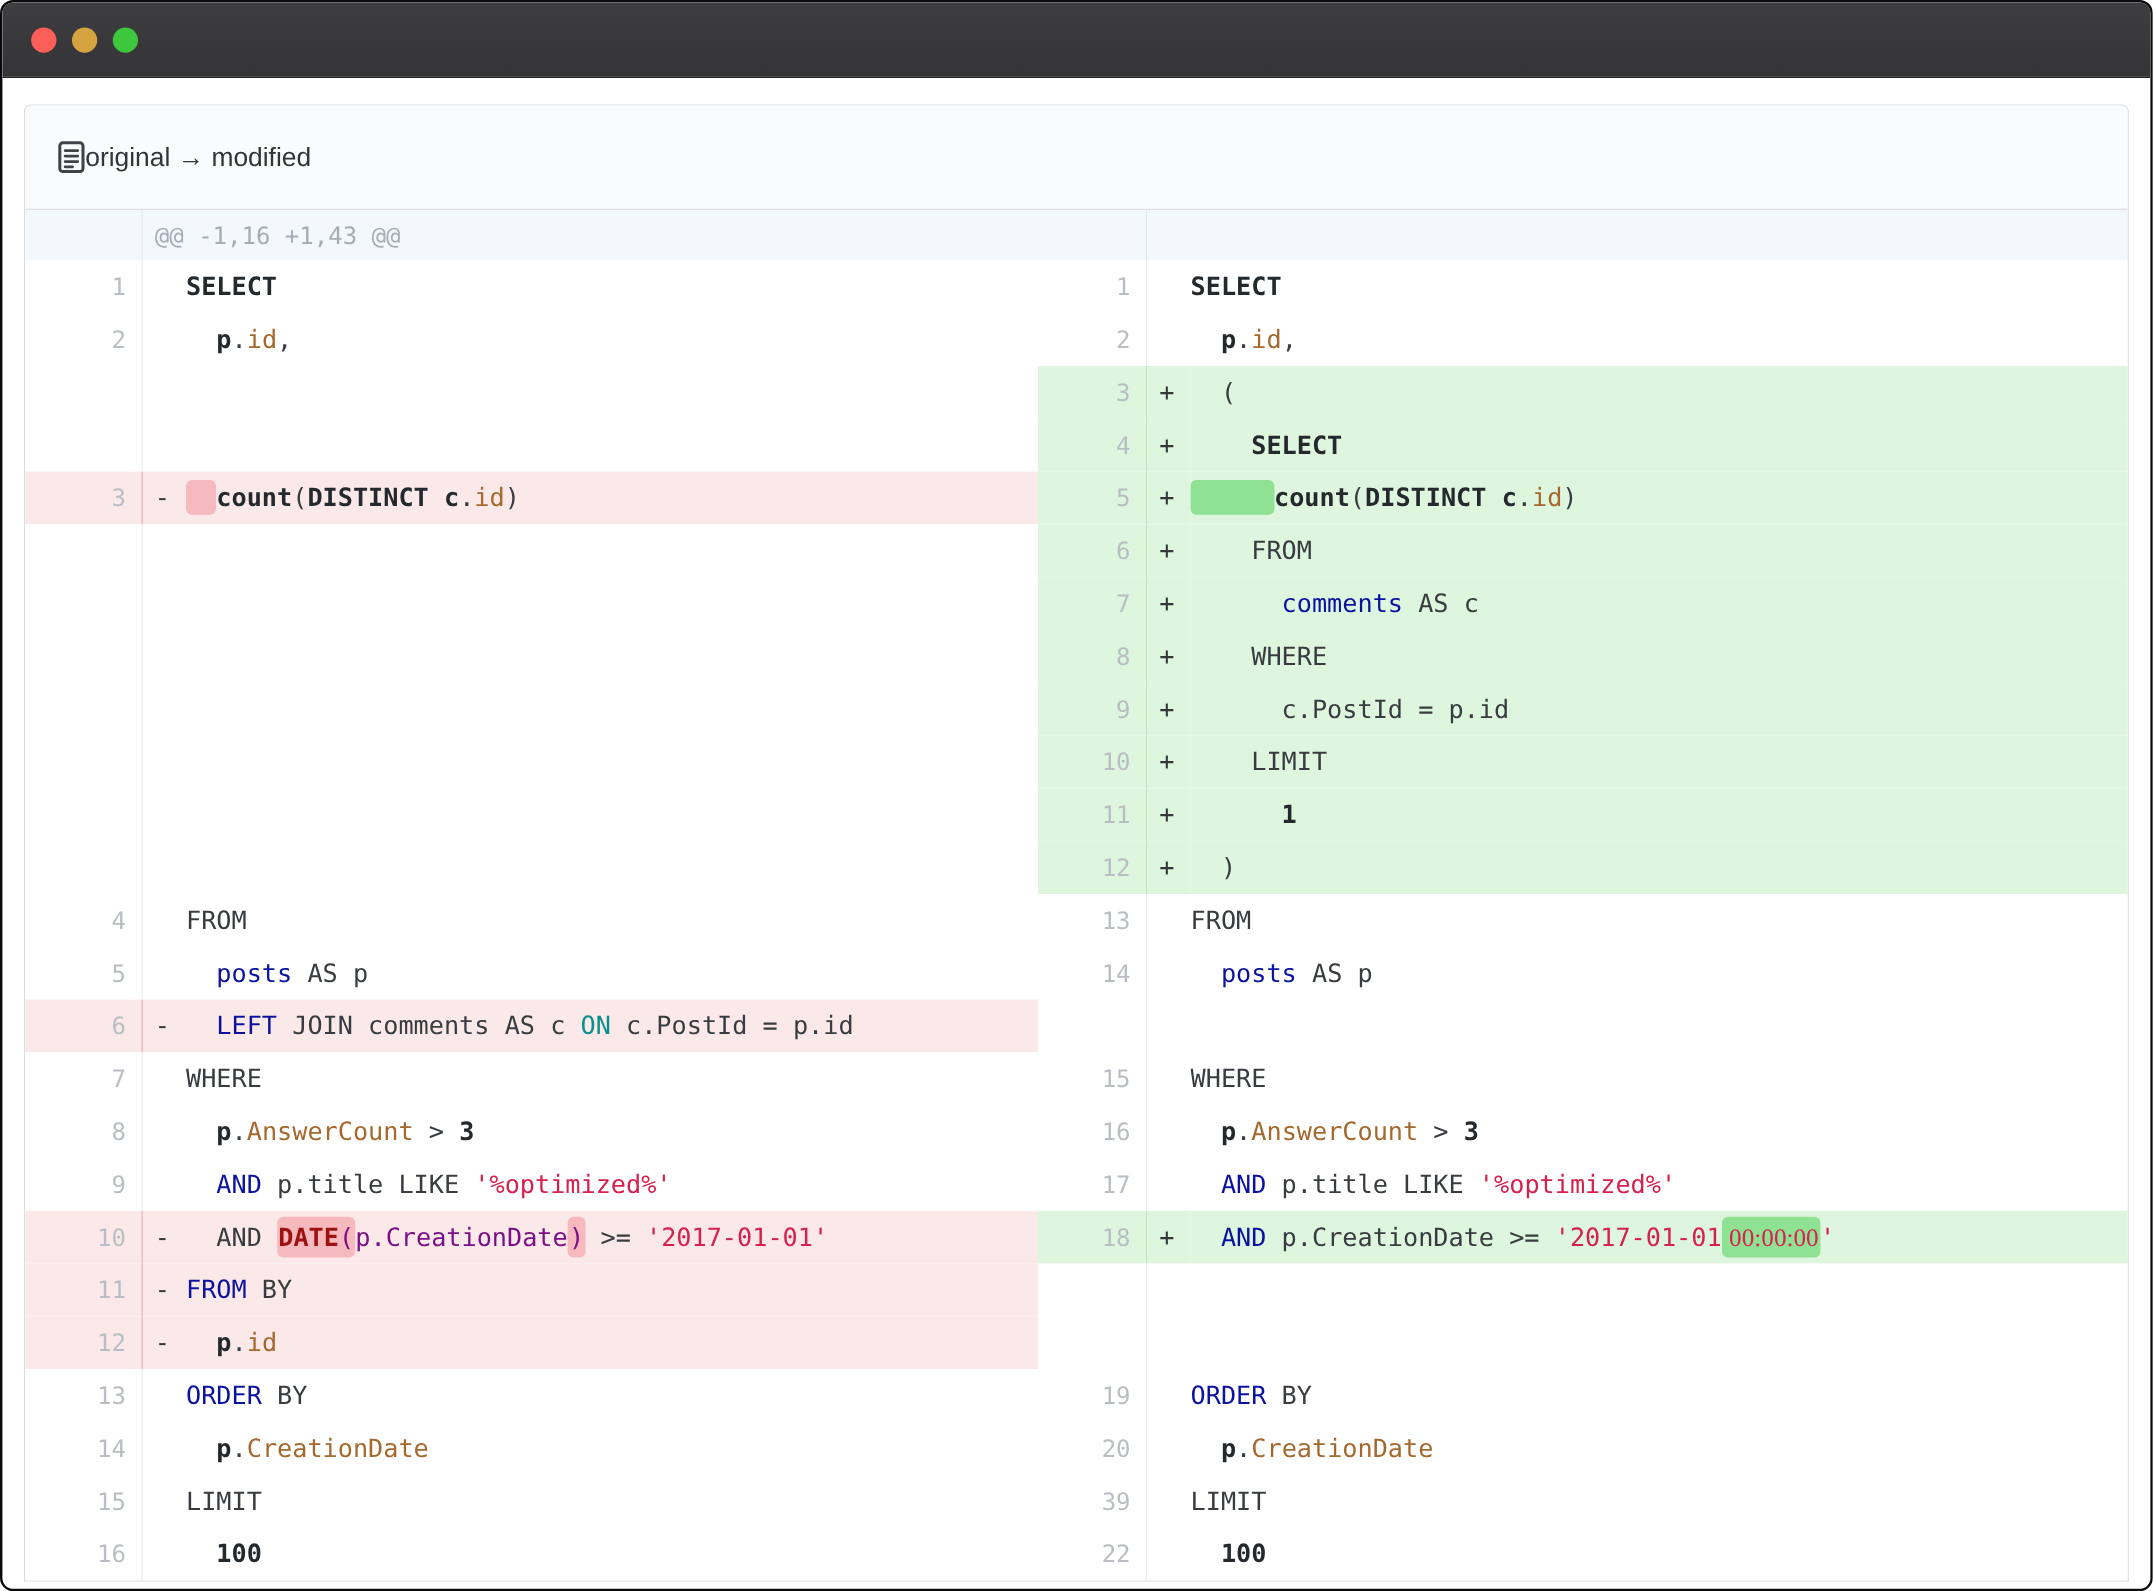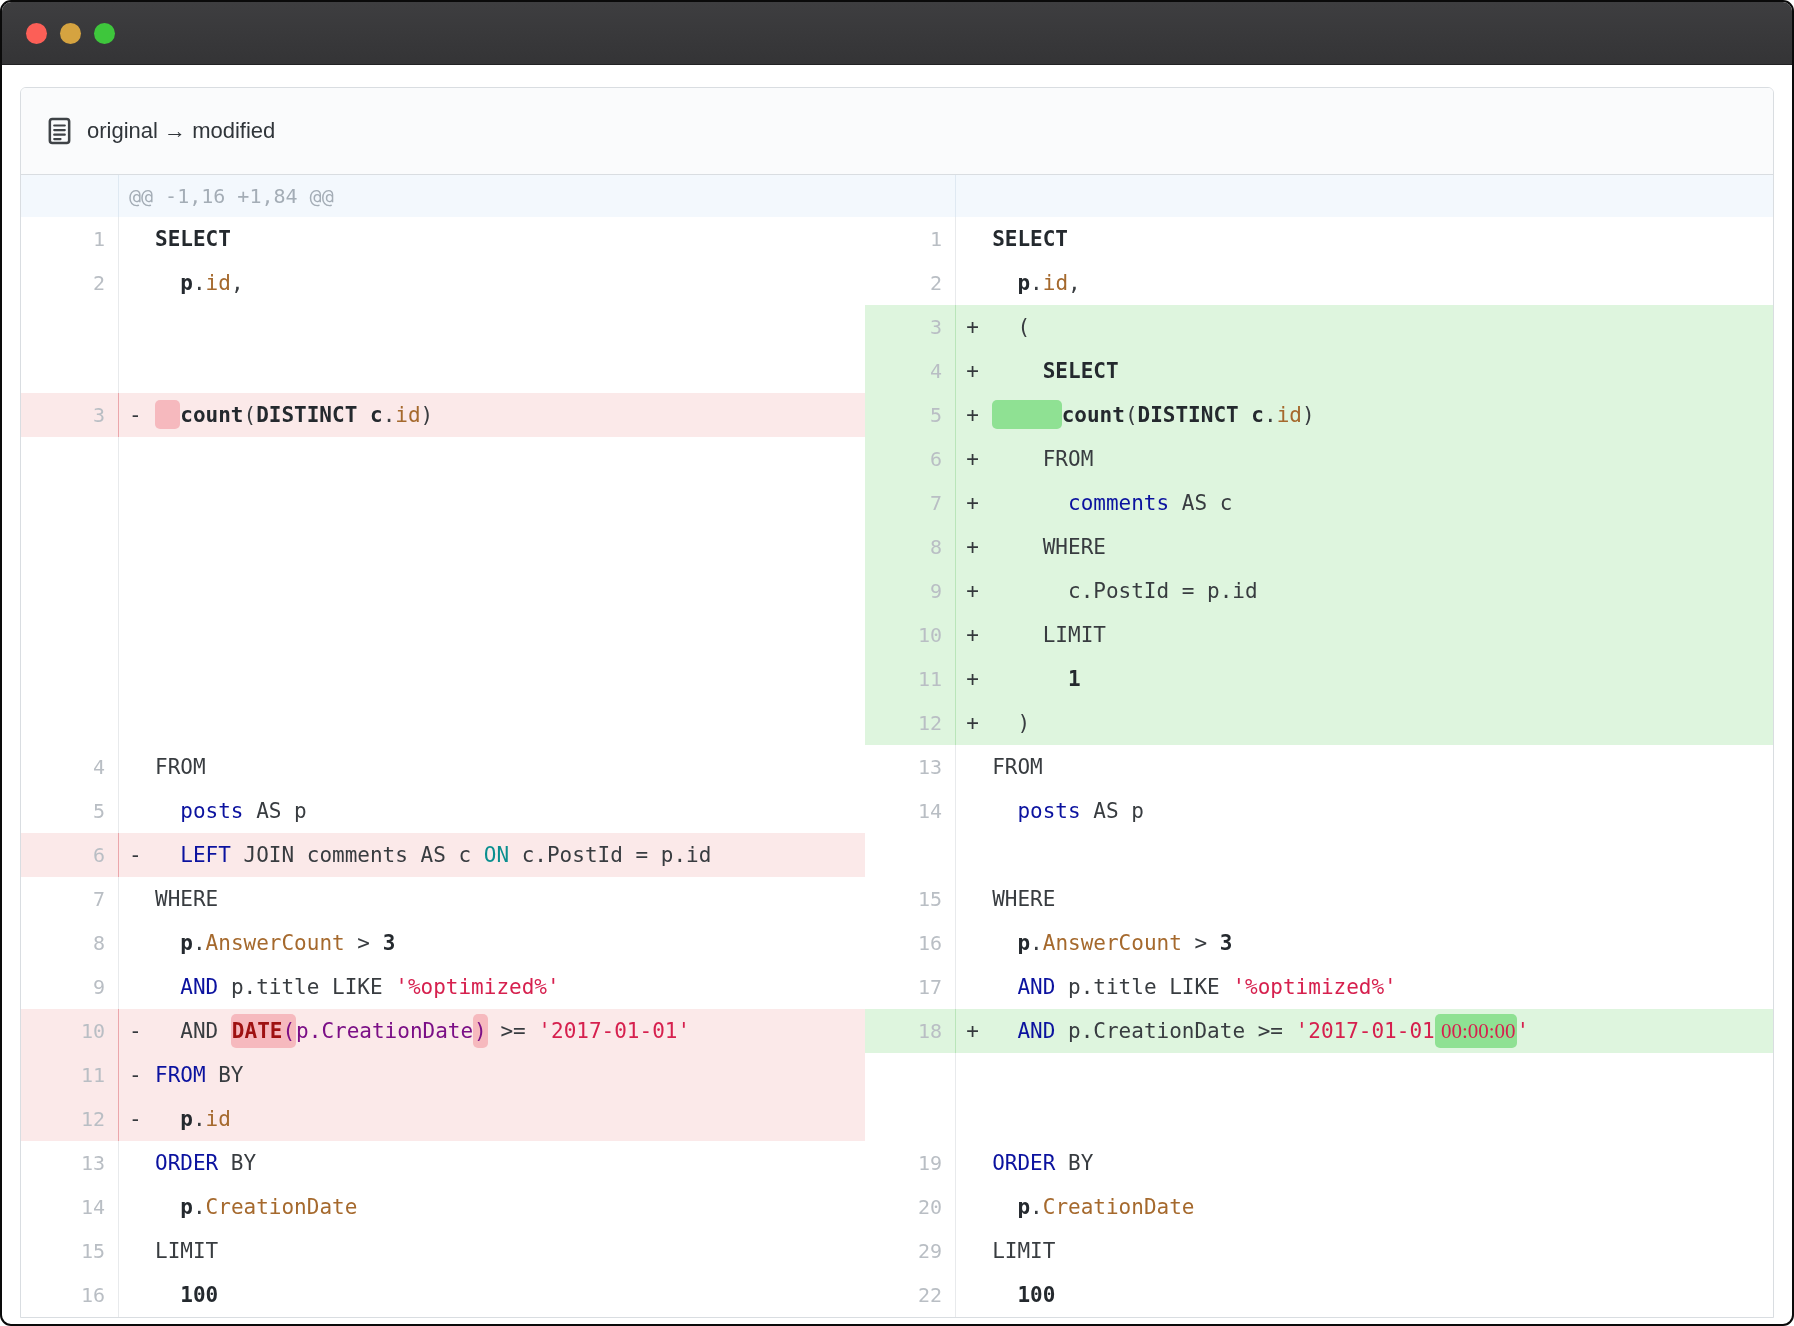--- a/index.html
+++ b/index.html
@@ -7,21 +7,21 @@
   .window{position:absolute;inset:0;box-sizing:border-box;border:2px solid var(--window_border);
           border-radius:11px;overflow:hidden;background:#fff;}
   .titlebar{height:62px;background:linear-gradient(#3e3e40,var(--titlebar));border-bottom:1px solid #222224;
             display:flex;align-items:center;padding:0 24px;gap:13px;}
   .dot{width:21px;height:21px;border-radius:50%;display:inline-block;}
   .dot.red{background:var(--light_close);}
   .dot.yellow{background:var(--light_minimize);}
   .dot.green{background:var(--light_maximize);}
   .win-body{padding:22px 18px 0 18px;}
   .panel{border:1px solid var(--panel_border);border-radius:6px 6px 0 0;overflow:hidden;background:#fff;}
-  .panel-header{height:86px;display:flex;align-items:center;gap:16px;padding:0 27px;
+  .panel-header{height:86px;display:flex;align-items:center;padding:0 27px;
                 background:var(--header_bg);border-bottom:1px solid var(--panel_border);
                 font-size:22px;color:var(--header_text);}
   .doc-icon{flex:0 0 auto;}
   .diff{display:grid;grid-template-columns:97px 1px 36px minmax(0,713fr) 90px 1px 36px minmax(0,784fr);
         font-family:"DejaVu Sans Mono","Liberation Mono",monospace;font-size:21px;}
   .row{display:contents;}
   .cell{height:44px;line-height:44px;overflow:hidden;}
   .num{text-align:right;padding-right:13px;color:var(--line_num);font-size:20px;}
   .marker{padding-left:10px;color:#34383c;}
   .code{white-space:pre;color:var(--code_default);}
@@ -69,21 +69,21 @@
         <svg class="doc-icon" width="23" height="28" viewBox="0 0 20 24">
           <rect x="1.6" y="1.6" width="16.8" height="20.8" rx="2.2" fill="none" stroke="#3f4347" stroke-width="2.2"></rect>
           <path d="M5.4 7.2h9.2 M5.4 11.2h9.2 M5.4 15.2h9.2 M5.4 19h5.5" stroke="#3f4347" stroke-width="1.9" fill="none" stroke-linecap="round"></path>
         </svg>
         <span>original → modified</span>
       </div>
       <div class="diff">
         <div class="row hunk">
           <div class="cell num" style="grid-column:1"></div>
           <div class="sep" style="grid-column:2"></div>
-          <div class="cell hunk-text" style="grid-column:3/5">@@ -1,16 +1,84 @@</div>
+          <div class="cell hunk-text" style="grid-column:3/5">@@ -1,16 +1,43 @@</div>
           <div class="cell num" style="grid-column:5"></div>
           <div class="sep" style="grid-column:6"></div>
           <div class="cell" style="grid-column:7/9"></div>
         </div>
 
       <div class="row"><div class="cell num s-ctx">1</div><div class="sep sep-ctx"></div><div class="cell marker s-ctx"></div><div class="cell code s-ctx"><span class="tk-b">SELECT</span></div><div class="cell num s-ctx">1</div><div class="sep sep-ctx"></div><div class="cell marker s-ctx"></div><div class="cell code s-ctx"><span class="tk-b">SELECT</span></div></div>
           <div class="row"><div class="cell num s-ctx">2</div><div class="sep sep-ctx"></div><div class="cell marker s-ctx"></div><div class="cell code s-ctx"><span class="tk-d">  </span><span class="tk-b">p</span><span class="tk-d">.</span><span class="tk-id">id</span><span class="tk-d">,</span></div><div class="cell num s-ctx">2</div><div class="sep sep-ctx"></div><div class="cell marker s-ctx"></div><div class="cell code s-ctx"><span class="tk-d">  </span><span class="tk-b">p</span><span class="tk-d">.</span><span class="tk-id">id</span><span class="tk-d">,</span></div></div>
           <div class="row"><div class="cell num s-gap"></div><div class="sep sep-gap"></div><div class="cell marker s-gap"></div><div class="cell code s-gap"></div><div class="cell num s-add">3</div><div class="sep sep-add"></div><div class="cell marker s-add">+</div><div class="cell code s-add"><span class="tk-d">  (</span></div></div>
           <div class="row"><div class="cell num s-gap"></div><div class="sep sep-gap"></div><div class="cell marker s-gap"></div><div class="cell code s-gap"></div><div class="cell num s-add">4</div><div class="sep sep-add"></div><div class="cell marker s-add">+</div><div class="cell code s-add"><span class="tk-d">    </span><span class="tk-b">SELECT</span></div></div>
           <div class="row"><div class="cell num s-del">3</div><div class="sep sep-del"></div><div class="cell marker s-del">-</div><div class="cell code s-del"><span class="hlblock" style="width: 2ch;"></span><span class="tk-b">count</span><span class="tk-d">(</span><span class="tk-b">DISTINCT</span><span class="tk-d"> </span><span class="tk-b">c</span><span class="tk-d">.</span><span class="tk-id">id</span><span class="tk-d">)</span></div><div class="cell num s-add">5</div><div class="sep sep-add"></div><div class="cell marker s-add">+</div><div class="cell code s-add"><span class="hlblock" style="width: 5.5ch;"></span><span class="tk-b">count</span><span class="tk-d">(</span><span class="tk-b">DISTINCT</span><span class="tk-d"> </span><span class="tk-b">c</span><span class="tk-d">.</span><span class="tk-id">id</span><span class="tk-d">)</span></div></div>
@@ -98,18 +98,18 @@
           <div class="row"><div class="cell num s-ctx">5</div><div class="sep sep-ctx"></div><div class="cell marker s-ctx"></div><div class="cell code s-ctx"><span class="tk-d">  </span><span class="tk-kw">posts</span><span class="tk-d"> AS p</span></div><div class="cell num s-ctx">14</div><div class="sep sep-ctx"></div><div class="cell marker s-ctx"></div><div class="cell code s-ctx"><span class="tk-d">  </span><span class="tk-kw">posts</span><span class="tk-d"> AS p</span></div></div>
           <div class="row"><div class="cell num s-del">6</div><div class="sep sep-del"></div><div class="cell marker s-del">-</div><div class="cell code s-del"><span class="tk-d">  </span><span class="tk-kw">LEFT</span><span class="tk-d"> JOIN comments AS c </span><span class="tk-fn">ON</span><span class="tk-d"> c.PostId = p.id</span></div><div class="cell num s-gap"></div><div class="sep sep-gap"></div><div class="cell marker s-gap"></div><div class="cell code s-gap"></div></div>
           <div class="row"><div class="cell num s-ctx">7</div><div class="sep sep-ctx"></div><div class="cell marker s-ctx"></div><div class="cell code s-ctx"><span class="tk-d">WHERE</span></div><div class="cell num s-ctx">15</div><div class="sep sep-ctx"></div><div class="cell marker s-ctx"></div><div class="cell code s-ctx"><span class="tk-d">WHERE</span></div></div>
           <div class="row"><div class="cell num s-ctx">8</div><div class="sep sep-ctx"></div><div class="cell marker s-ctx"></div><div class="cell code s-ctx"><span class="tk-d">  </span><span class="tk-b">p</span><span class="tk-d">.</span><span class="tk-id">AnswerCount</span><span class="tk-d"> &gt; </span><span class="tk-num">3</span></div><div class="cell num s-ctx">16</div><div class="sep sep-ctx"></div><div class="cell marker s-ctx"></div><div class="cell code s-ctx"><span class="tk-d">  </span><span class="tk-b">p</span><span class="tk-d">.</span><span class="tk-id">AnswerCount</span><span class="tk-d"> &gt; </span><span class="tk-num">3</span></div></div>
           <div class="row"><div class="cell num s-ctx">9</div><div class="sep sep-ctx"></div><div class="cell marker s-ctx"></div><div class="cell code s-ctx"><span class="tk-d">  </span><span class="tk-kw">AND</span><span class="tk-d"> p.title LIKE </span><span class="tk-str">'%optimized%'</span></div><div class="cell num s-ctx">17</div><div class="sep sep-ctx"></div><div class="cell marker s-ctx"></div><div class="cell code s-ctx"><span class="tk-d">  </span><span class="tk-kw">AND</span><span class="tk-d"> p.title LIKE </span><span class="tk-str">'%optimized%'</span></div></div>
           <div class="row"><div class="cell num s-del">10</div><div class="sep sep-del"></div><div class="cell marker s-del">-</div><div class="cell code s-del"><span class="tk-d">  AND </span><span class="ihl"><span class="tk-fnred">DATE</span><span class="tk-pur">(</span></span><span class="tk-pur">p.CreationDate</span><span class="ihl"><span class="tk-pur">)</span></span><span class="tk-d"> &gt;= </span><span class="tk-str">'2017-01-01'</span></div><div class="cell num s-add">18</div><div class="sep sep-add"></div><div class="cell marker s-add">+</div><div class="cell code s-add"><span class="tk-d">  </span><span class="tk-kw">AND</span><span class="tk-d"> p.CreationDate &gt;= </span><span class="tk-str">'2017-01-01</span><span class="ihl"><span class="tk-str"> 00:00:00</span></span><span class="tk-str">'</span></div></div>
           <div class="row"><div class="cell num s-del">11</div><div class="sep sep-del"></div><div class="cell marker s-del">-</div><div class="cell code s-del"><span class="tk-kw">FROM</span><span class="tk-d"> BY</span></div><div class="cell num s-gap"></div><div class="sep sep-gap"></div><div class="cell marker s-gap"></div><div class="cell code s-gap"></div></div>
           <div class="row"><div class="cell num s-del">12</div><div class="sep sep-del"></div><div class="cell marker s-del">-</div><div class="cell code s-del"><span class="tk-d">  </span><span class="tk-b">p</span><span class="tk-d">.</span><span class="tk-id">id</span></div><div class="cell num s-gap"></div><div class="sep sep-gap"></div><div class="cell marker s-gap"></div><div class="cell code s-gap"></div></div>
           <div class="row"><div class="cell num s-ctx">13</div><div class="sep sep-ctx"></div><div class="cell marker s-ctx"></div><div class="cell code s-ctx"><span class="tk-kw">ORDER</span><span class="tk-d"> BY</span></div><div class="cell num s-ctx">19</div><div class="sep sep-ctx"></div><div class="cell marker s-ctx"></div><div class="cell code s-ctx"><span class="tk-kw">ORDER</span><span class="tk-d"> BY</span></div></div>
           <div class="row"><div class="cell num s-ctx">14</div><div class="sep sep-ctx"></div><div class="cell marker s-ctx"></div><div class="cell code s-ctx"><span class="tk-d">  </span><span class="tk-b">p</span><span class="tk-d">.</span><span class="tk-id">CreationDate</span></div><div class="cell num s-ctx">20</div><div class="sep sep-ctx"></div><div class="cell marker s-ctx"></div><div class="cell code s-ctx"><span class="tk-d">  </span><span class="tk-b">p</span><span class="tk-d">.</span><span class="tk-id">CreationDate</span></div></div>
-          <div class="row"><div class="cell num s-ctx">15</div><div class="sep sep-ctx"></div><div class="cell marker s-ctx"></div><div class="cell code s-ctx"><span class="tk-d">LIMIT</span></div><div class="cell num s-ctx">29</div><div class="sep sep-ctx"></div><div class="cell marker s-ctx"></div><div class="cell code s-ctx"><span class="tk-d">LIMIT</span></div></div>
+          <div class="row"><div class="cell num s-ctx">15</div><div class="sep sep-ctx"></div><div class="cell marker s-ctx"></div><div class="cell code s-ctx"><span class="tk-d">LIMIT</span></div><div class="cell num s-ctx">39</div><div class="sep sep-ctx"></div><div class="cell marker s-ctx"></div><div class="cell code s-ctx"><span class="tk-d">LIMIT</span></div></div>
           <div class="row"><div class="cell num s-ctx">16</div><div class="sep sep-ctx"></div><div class="cell marker s-ctx"></div><div class="cell code s-ctx"><span class="tk-d">  </span><span class="tk-num">100</span></div><div class="cell num s-ctx">22</div><div class="sep sep-ctx"></div><div class="cell marker s-ctx"></div><div class="cell code s-ctx"><span class="tk-d">  </span><span class="tk-num">100</span></div></div>
         </div>
     </div>
   </div>
 </div>
 
 </body></html>

